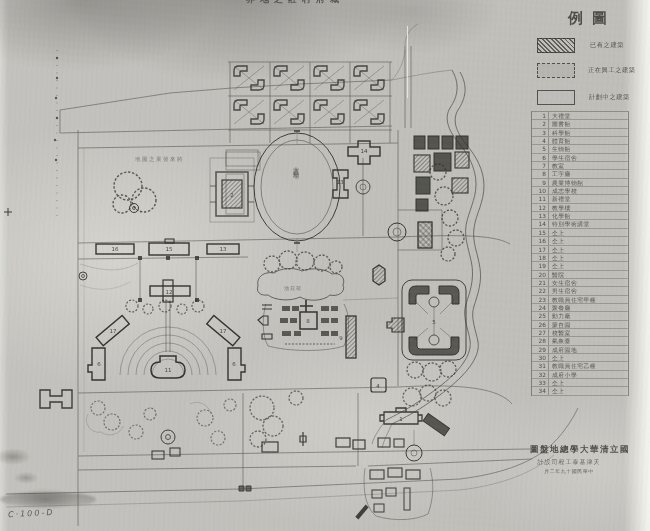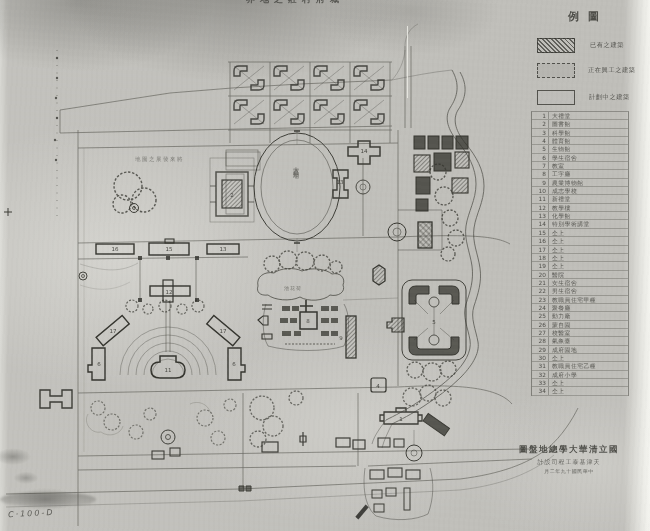--- a/index.html
+++ b/index.html
@@ -26,38 +26,38 @@
       repeating-linear-gradient(4deg, rgba(255,255,255,.05) 0 3px, transparent 3px 7px);
   }
   svg.map{position:absolute;left:0;top:0;}
   .t{position:absolute;white-space:nowrap;}
   
   .top-label{left:246px;top:-7px;font-size:9px;letter-spacing:5px;opacity:.75;font-weight:bold;}
   .west-label{left:135px;top:156px;font-size:5.5px;letter-spacing:1.5px;opacity:.55;}
   .pond-label{left:284px;top:285px;font-size:5px;letter-spacing:1px;opacity:.6;}
   .oval-label{left:291px;top:162px;font-size:6px;writing-mode:vertical-rl;letter-spacing:2px;opacity:.7;height:52px;}
   
-  .legend-title{left:568px;top:9px;font-size:11px;font-weight:bold;letter-spacing:9px;opacity:.85;}
+  .legend-title{left:568px;top:9px;font-size:15px;font-weight:bold;letter-spacing:9px;opacity:.85;}
   .swatch{position:absolute;width:36px;height:13px;border:1px solid rgba(45,45,40,.75);}
   .sw-hatch{left:537px;top:38px;background:repeating-linear-gradient(45deg,transparent 0 2px,rgba(45,45,40,.65) 2px 3.2px);}
   .sw-dash{left:537px;top:63px;border-style:dashed;background:rgba(120,120,112,.12);}
   .sw-plain{left:537px;top:90px;background:rgba(190,190,182,.1);}
   .sw-label{font-size:6.3px;letter-spacing:.5px;opacity:.8;}
   .swl1{left:590px;top:41px;} .swl2{left:588px;top:66px;} .swl3{left:589px;top:93px;}
   .legend-table{
     position:absolute;left:531px;top:111px;width:96px;height:284px;
     border-left:1px solid rgba(50,50,44,.45);border-right:1px solid rgba(50,50,44,.45);
     border-top:1px solid rgba(50,50,44,.35);
   }
   .lrow{height:8.35px;line-height:8.4px;font-size:5.8px;display:flex;
         border-bottom:1px solid rgba(50,50,44,.28);box-sizing:border-box;}
   .lno{width:14px;text-align:right;padding-right:2px;border-right:1px solid rgba(50,50,44,.4);opacity:.85;}
   .lname{padding-left:3px;letter-spacing:.5px;opacity:.8;overflow:hidden;}
   
-  .tb1{left:508px;top:444px;width:122px;text-align:center;font-size:8.5px;font-weight:bold;letter-spacing:1.5px;opacity:.85;}
+  .tb1{left:508px;top:444px;width:122px;text-align:right;font-size:8.5px;font-weight:bold;letter-spacing:1.5px;opacity:.85;}
   .tb2{left:508px;top:458px;width:122px;text-align:center;font-size:6px;letter-spacing:1px;opacity:.75;}
   .tb3{left:508px;top:468px;width:122px;text-align:center;font-size:5px;letter-spacing:.5px;opacity:.7;}
   
   .pencil{left:8px;top:509px;font-size:8px;font-style:italic;letter-spacing:2px;opacity:.7;transform:rotate(-3deg);color:#2e2e2a;}
   .scratch{position:absolute;left:407px;top:26px;width:1px;height:72px;background:rgba(240,240,234,.8);}
   .smudge{position:absolute;left:0px;top:493px;width:96px;height:13px;
           background:linear-gradient(180deg,rgba(40,40,36,.28),rgba(40,40,36,.12));
           border-radius:40%/60%;filter:blur(1px);}
 </style>
 </head>

